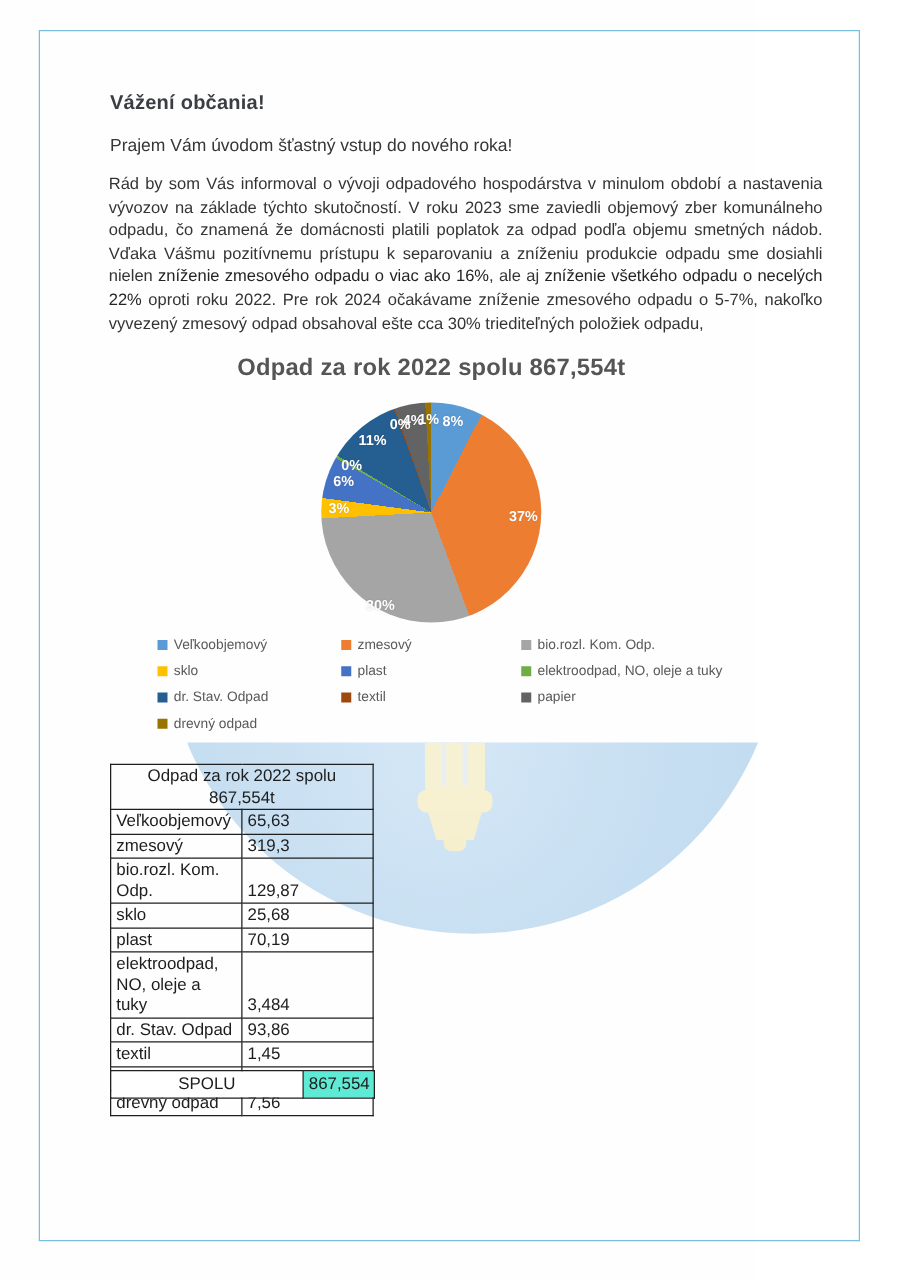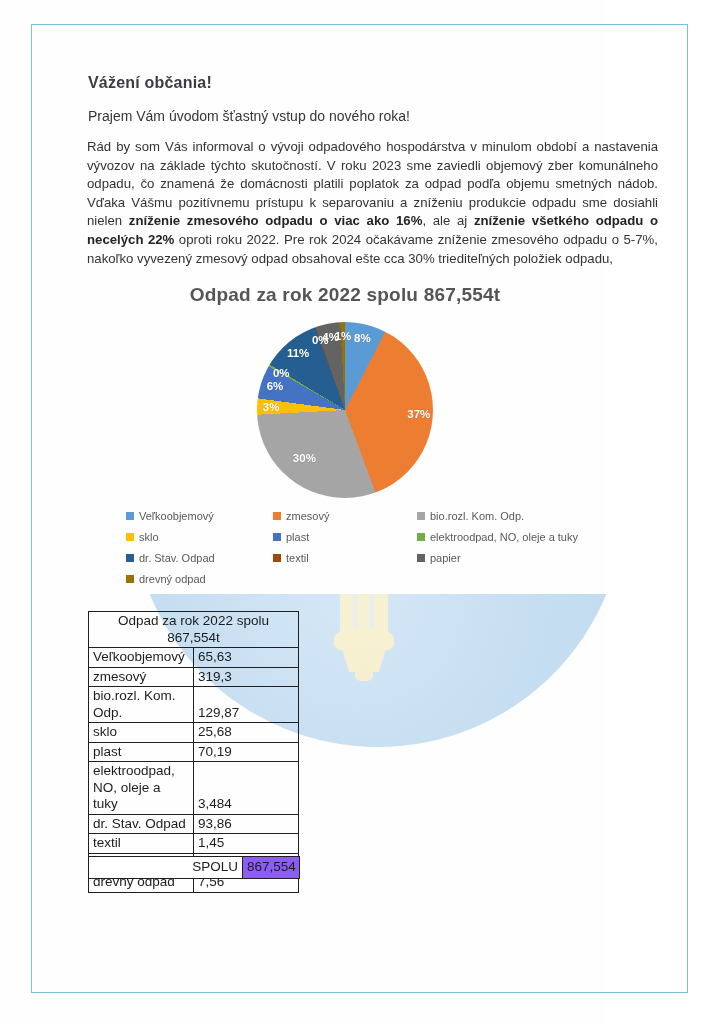--- a/index.html
+++ b/index.html
@@ -6,21 +6,21 @@
   html,body { width:725px; height:1024px; background:#ffffff; font-family:"Liberation Sans", sans-serif; overflow:hidden; }
   .page { position:relative; width:605px; height:1024px; background:#fefefe; }
 
   .frame { position:absolute; left:31px; top:24px; width:657px; height:969px;
            border:1.5px solid #7cbedd; background:transparent; }
 
   .heading { position:absolute; left:88px; top:74px; font-size:16px; font-weight:bold; color:#3a3d42; letter-spacing:.2px; }
   .greeting { position:absolute; left:88px; top:108px; font-size:14px; color:#363636; }
   .body-text { position:absolute; left:87px; top:138px; width:571px; font-size:13.2px;
                line-height:18.6px; color:#343434; text-align:justify; }
-  .body-text strong { font-weight:bold; color:#242424; }
+  .body-text strong { font-weight:normal; color:#242424; }
 
   .chart-title { position:absolute; left:95px; top:284px; width:500px; text-align:center;
                  font-size:19px; font-weight:bold; color:#555555; letter-spacing:.2px; }
 
   .pie { position:absolute; left:257px; top:322px; width:176px; height:176px; border-radius:50%;
          z-index:1; }
   .slice-label { position:absolute; transform:translate(-50%,-50%); font-size:11.5px; font-weight:bold;
                  color:#ffffff; white-space:nowrap; text-shadow:0 0 1px rgba(60,60,60,.35); }
 
   .legend { position:absolute; left:126px; top:509px; width:474px; display:grid;
@@ -47,38 +47,38 @@
   .data-table { position:absolute; left:88px; top:611px; width:211px; border-collapse:collapse;
                 table-layout:fixed; z-index:2; font-size:13.5px; color:#1d1d1d; background:transparent; }
   .data-table th, .data-table td { border:1.5px solid #1f1f1f; padding:1px 4px; line-height:16.5px; background:transparent; }
   .data-table th { font-weight:normal; text-align:center; font-size:13.5px; }
   .data-table td.lbl { width:154px; text-align:left; vertical-align:bottom; }
   .data-table td.val { width:57px; text-align:left; vertical-align:bottom; }
 
   .spolu-table { position:absolute; left:88px; top:856px; width:211px; border-collapse:collapse;
                  table-layout:fixed; z-index:2; font-size:13.5px; color:#1d1d1d; }
   .spolu-table td { border:1.5px solid #1f1f1f; padding:2px 4px; line-height:16.5px; }
-  .spolu-table td.lbl { width:154px; text-align:right; background:#ffffff; }
+  .spolu-table td.lbl { width:154px; text-align:center; background:#ffffff; }
   .spolu-table td.val { width:57px; text-align:right; }
 </style>
 </head>
 <body>
 
 <div class="page">
   <div class="frame"></div>
 
   <div class="heading">Vážení občania!</div>
   <div class="greeting">Prajem Vám úvodom šťastný vstup do nového roka!</div>
   <div class="body-text"><span>Rád by som Vás informoval o vývoji odpadového hospodárstva v minulom období a nastavenia vývozov na základe týchto skutočností. V roku 2023 sme zaviedli objemový zber komunálneho odpadu, čo znamená že domácnosti platili poplatok za odpad podľa objemu smetných nádob. Vďaka Vášmu pozitívnemu prístupu k separovaniu a zníženiu produkcie odpadu sme dosiahli nielen </span><strong>zníženie zmesového odpadu o viac ako 16%</strong><span>, ale aj </span><strong>zníženie všetkého odpadu o necelých 22%</strong><span> oproti roku 2022. Pre rok 2024 očakávame zníženie zmesového odpadu o 5-7%, nakoľko vyvezený zmesový odpad obsahoval ešte cca 30% triediteľných položiek odpadu,</span></div>
 
   <div class="chart-title">Odpad za rok 2022 spolu 867,554t</div>
   <div class="pie" id="pie" style="background: conic-gradient(rgb(91, 155, 213) 0%, rgb(91, 155, 213) 7.56495%, rgb(237, 125, 49) 7.56495%, rgb(237, 125, 49) 44.3696%, rgb(165, 165, 165) 44.3696%, rgb(165, 165, 165) 74.1464%, rgb(255, 192, 0) 74.1464%, rgb(255, 192, 0) 77.1064%, rgb(68, 114, 196) 77.1064%, rgb(68, 114, 196) 83.2525%, rgb(112, 173, 71) 83.2525%, rgb(112, 173, 71) 83.654%, rgb(37, 94, 145) 83.654%, rgb(37, 94, 145) 94.473%, rgb(158, 72, 14) 94.473%, rgb(158, 72, 14) 94.6401%, rgb(99, 99, 99) 94.6401%, rgb(99, 99, 99) 99.1286%, rgb(153, 115, 0) 99.1286%, rgb(153, 115, 0) 100%);">
       <span class="slice-label" style="left: 105.403px; top: 16.1578px;">8%</span>
       <span class="slice-label" style="left: 161.784px; top: 92.4897px;">37%</span>
-      <span class="slice-label" style="left: 47.3852px; top: 136px;">30%</span>
+      <span class="slice-label" style="left: 47.3852px; top: 163px;">30%</span>
       <span class="slice-label" style="left: 14.1372px; top: 85.0913px;">3%</span>
       <span class="slice-label" style="left: 17.9599px; top: 64.3663px;">6%</span>
       <span class="slice-label" style="left: 24.2637px; top: 50.5587px;">0%</span>
       <span class="slice-label" style="left: 41.1093px; top: 30.8561px;">11%</span>
       <span class="slice-label" style="left: 63.2077px; top: 18.3616px;">0%</span>
       <span class="slice-label" style="left: 73.6215px; top: 15.4919px;">4%</span>
       <span class="slice-label" style="left: 85.9766px; top: 14.1077px;">1%</span>
     </div>
   <div class="legend" id="legend">
       <div class="legend-item">
@@ -180,17 +180,17 @@
           <td class="lbl">drevný odpad</td>
           <td class="val">7,56</td>
         </tr>
       </tbody>
   </table>
 
   <table class="spolu-table">
     <tbody>
       <tr>
         <td class="lbl">SPOLU</td>
-        <td class="val" id="total-value" style="background: #8b5cf6; margin-left: 36px;">867,554</td>
+        <td class="val" id="total-value" style="background: #5eead4; margin-left: 36px;">867,554</td>
       </tr>
     </tbody>
   </table>
 </div>
 
 </body></html>

